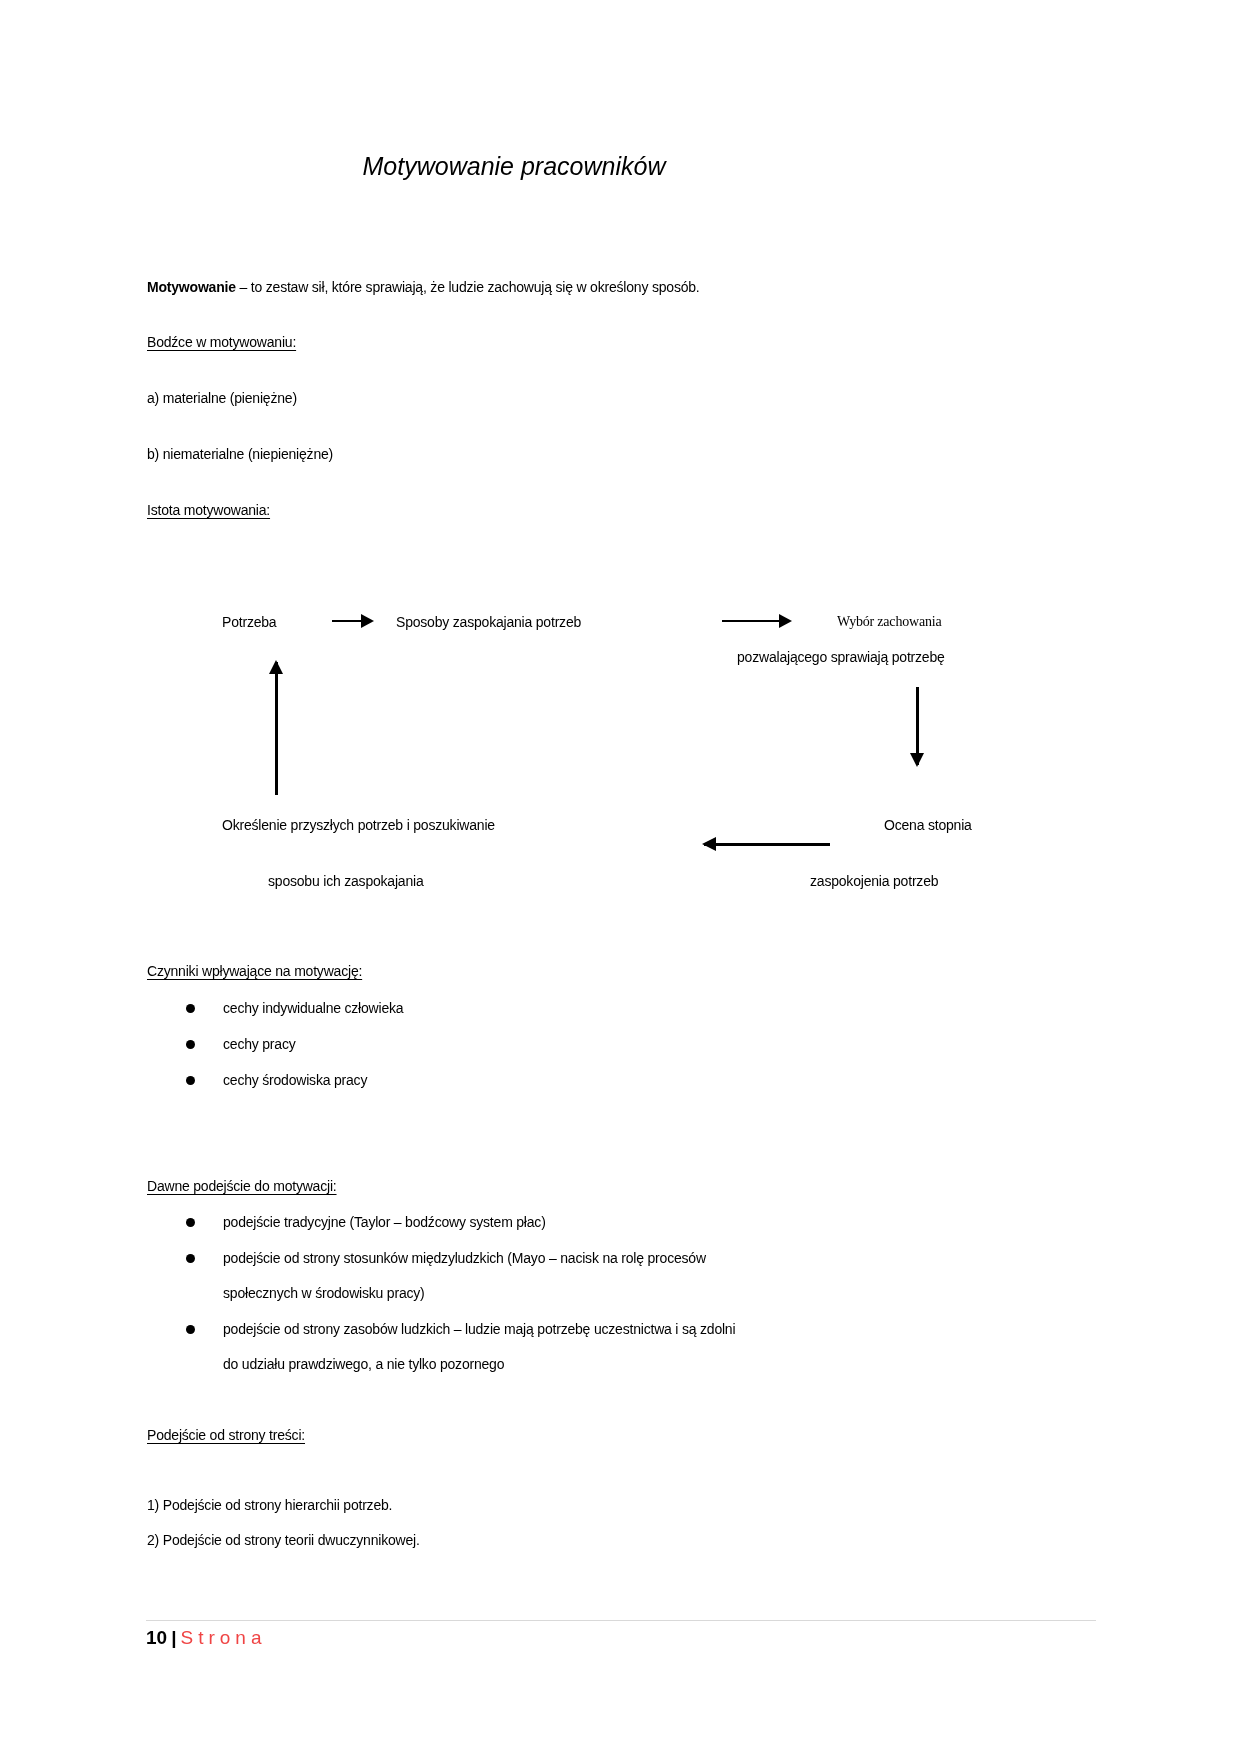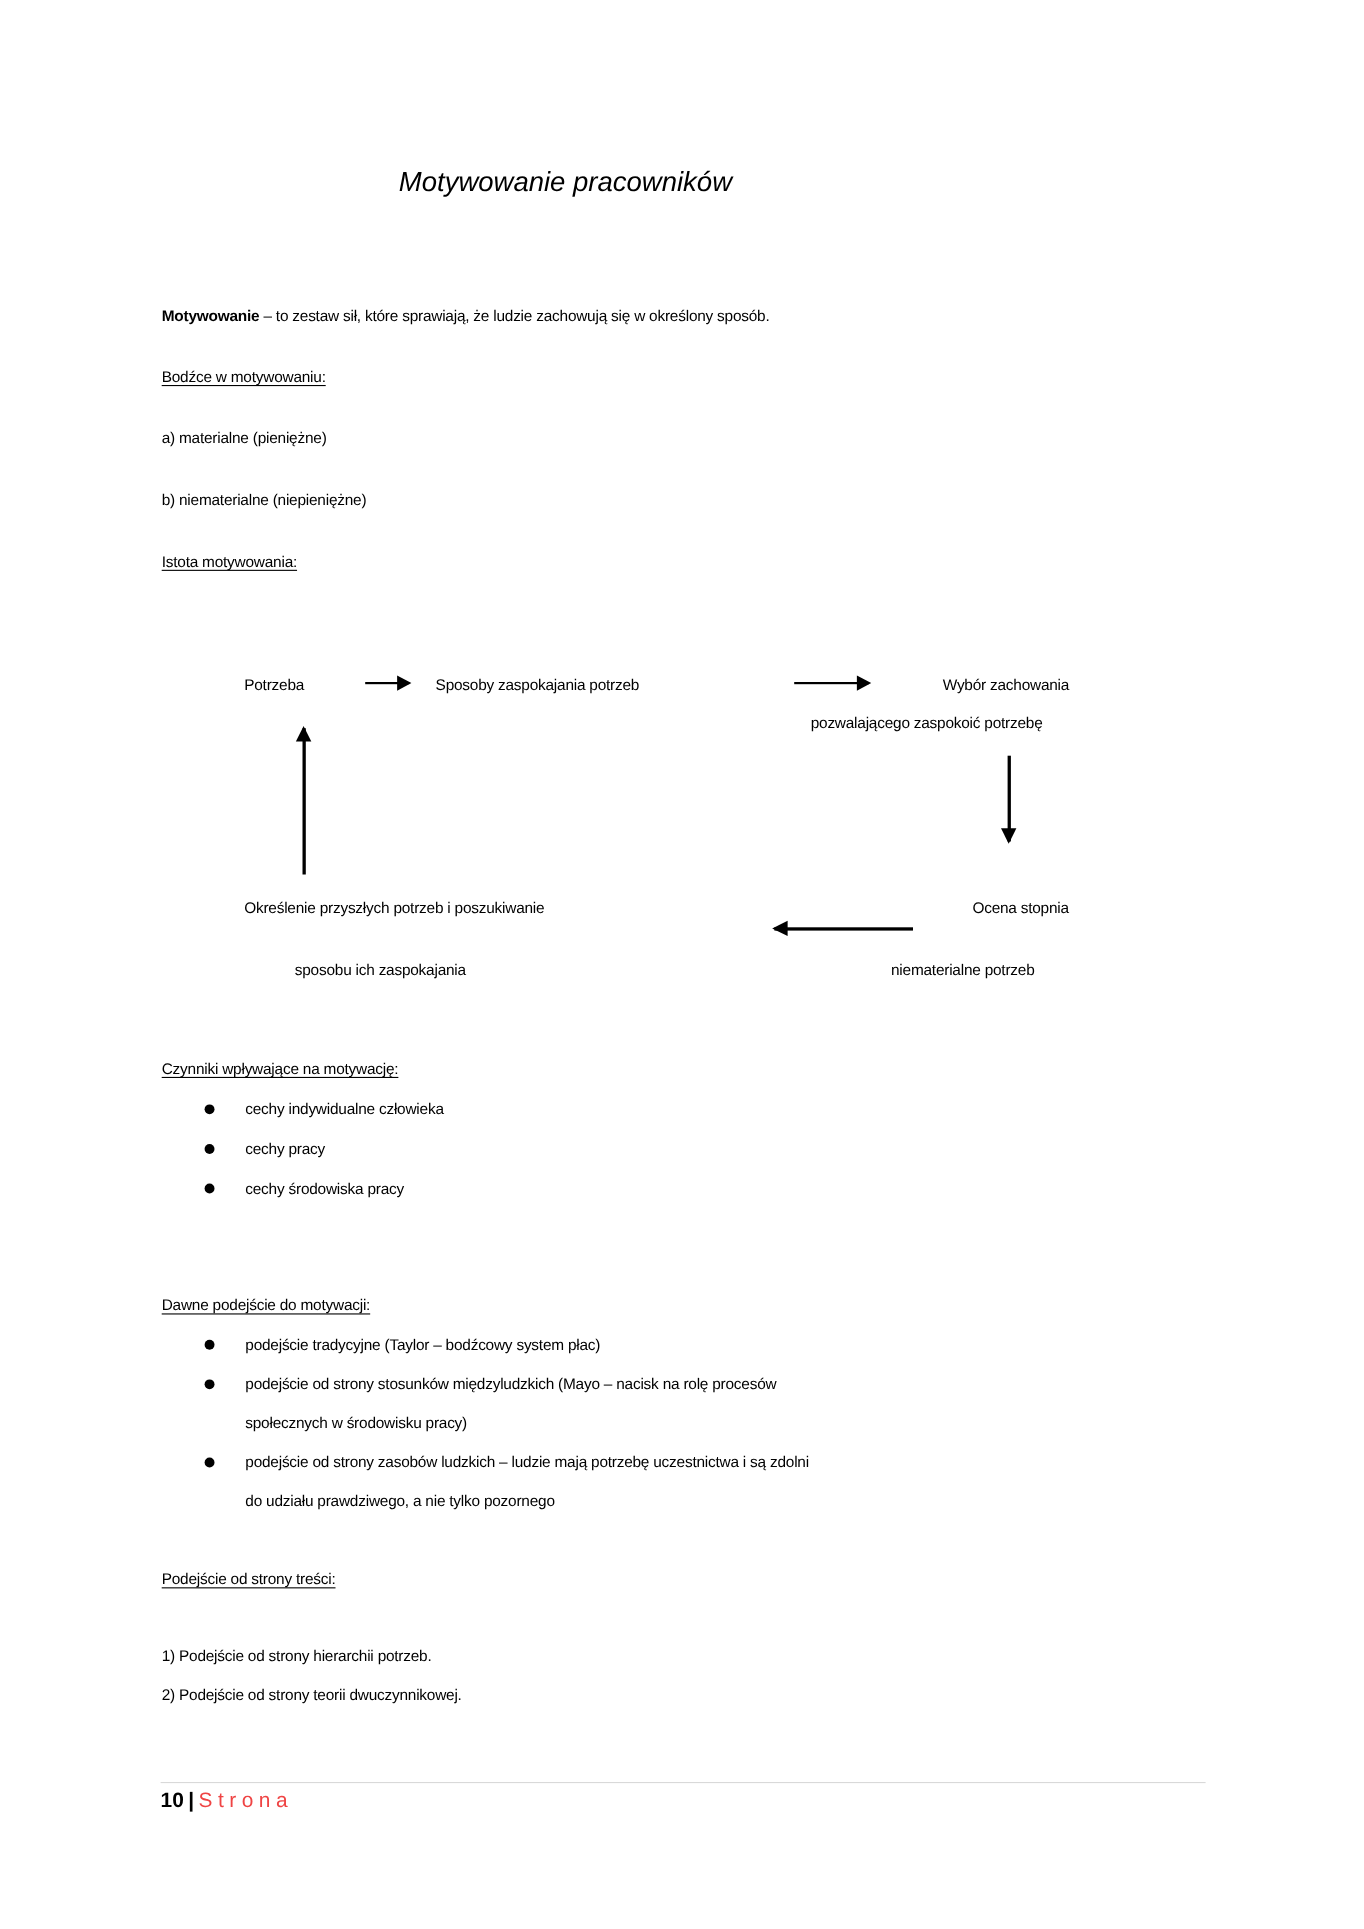--- a/index.html
+++ b/index.html
@@ -44,32 +44,32 @@
   <div class="abs txt" style="left:147px; top:385px;">a) materialne (pieniężne)</div>
   <div class="abs txt" style="left:147px; top:441px;">b) niematerialne (niepieniężne)</div>
 
   <div class="abs txt heading" style="left:147px; top:497px;">Istota motywowania:</div>
 
   <div>
     <div class="abs txt" style="left:222px; top:609px;">Potrzeba</div>
     <div class="arrow-r" style="left:332px; top:620px; width:40px;"></div>
     <div class="abs txt" style="left:396px; top:609px;">Sposoby zaspokajania potrzeb</div>
     <div class="arrow-r" style="left:722px; top:620px; width:68px;"></div>
-    <div class="abs txt" style="left:857px; top:609px;">Wybór zachowania</div>
-    <div class="abs txt" style="left:737px; top:644px;">pozwalającego zaspokoić potrzebę</div>
+    <div class="abs txt" style="left:837px; top:609px;font-family:Liberation Serif, serif;">Wybór zachowania</div>
+    <div class="abs txt" style="left:737px; top:644px;">pozwalającego sprawiają potrzebę</div>
 
     <div class="arrow-d" style="left:916px; top:687px; height:78px;"></div>
     <div class="arrow-u" style="left:275px; top:662px; height:133px;"></div>
 
     <div class="abs txt" style="left:222px; top:812px;">Określenie przyszłych potrzeb i poszukiwanie</div>
     <div class="arrow-l" style="left:704px; top:843px; width:126px;"></div>
     <div class="abs txt" style="left:884px; top:812px;">Ocena stopnia</div>
 
     <div class="abs txt" style="left:222px; top:868px;margin-left:46px;">sposobu ich zaspokajania</div>
-    <div class="abs txt" style="left:810px; top:868px;">niematerialne potrzeb</div>
+    <div class="abs txt" style="left:810px; top:868px;">zaspokojenia potrzeb</div>
   </div>
 
   <div class="abs txt heading" style="left:147px; top:958px;">Czynniki wpływające na motywację:</div>
   <div class="bullet" style="left:186px; top:1004px;"></div>
   <div class="abs txt" style="left:223px; top:995px;">cechy indywidualne człowieka</div>
   <div class="bullet" style="left:186px; top:1040px;"></div>
   <div class="abs txt" style="left:223px; top:1031px;">cechy pracy</div>
   <div class="bullet" style="left:186px; top:1076px;"></div>
   <div class="abs txt" style="left:223px; top:1067px;">cechy środowiska pracy</div>
 

